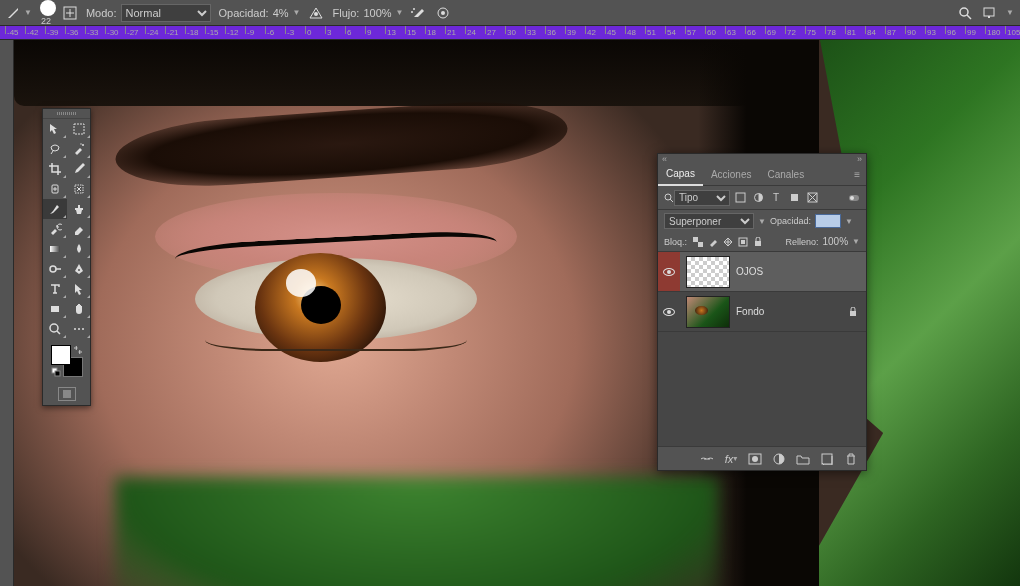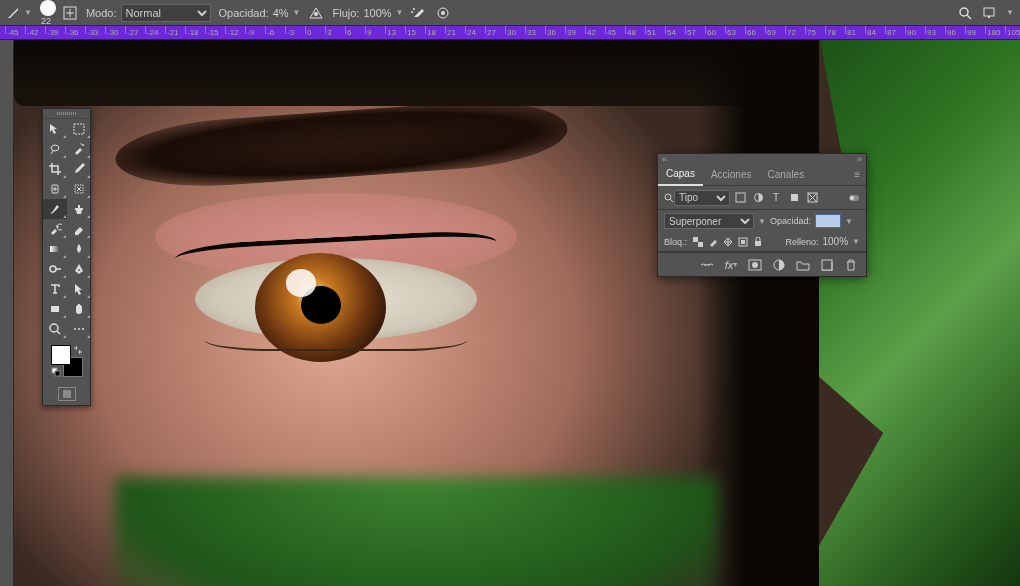--- a/index.html
+++ b/index.html
@@ -559,20 +559,42 @@
           <svg width="10" height="10" viewBox="0 0 10 10">
             <rect x="2" y="4" width="6" height="5" fill="#ccc"></rect>
             <path d="M3 4 L3 2 A2 2 0 0 1 7 2 L7 4" fill="none" stroke="#ccc"></path>
           </svg>
         </span>
     </div>
     <span class="fill-label">Relleno:</span>
     <span class="fill-val">100%</span>
     <span class="chevron">▼</span>
   </div>
+  <div class="layer-list" id="layer-list">
+      <div class="layer-row selected">
+        <div class="vis-col">
+          <div class="eye-icon"></div>
+        </div>
+        <div class="thumb transparent"></div>
+        <div class="layer-name">OJOS</div>
+      </div>
+      <div class="layer-row">
+        <div class="vis-col">
+          <div class="eye-icon"></div>
+        </div>
+        <div class="thumb photo-thumb"></div>
+        <div class="layer-name">Fondo</div>
+        <div class="layer-lock">
+          <svg width="10" height="10" viewBox="0 0 10 10">
+            <rect x="2" y="4" width="6" height="5" fill="#ccc"></rect>
+            <path d="M3 4 L3 2 A2 2 0 0 1 7 2 L7 4" fill="none" stroke="#ccc"></path>
+          </svg>
+        </div>
+      </div>
+    </div>
   <div class="panel-bottom">
     <span class="btn-icon">
         <svg width="14" height="10" viewBox="0 0 14 10">
           <path d="M4 5 L10 5 M2 5 A2 2 0 0 1 2 5 M1 5 A3 2 0 0 1 6 5 M8 5 A3 2 0 0 1 13 5" stroke="#ccc" fill="none"></path>
         </svg>
       </span>
     <span class="btn-icon">
         <i style="font-style:italic">fx</i>
         <span class="chevron">▾</span>
       </span>

